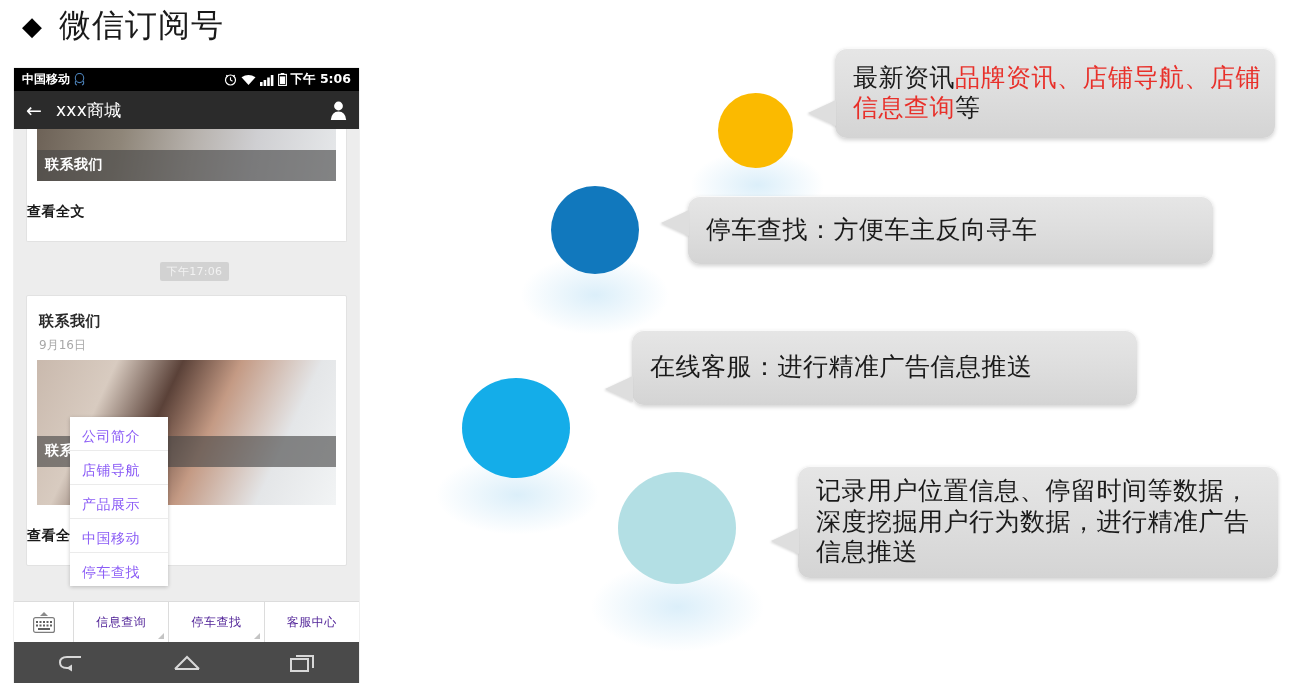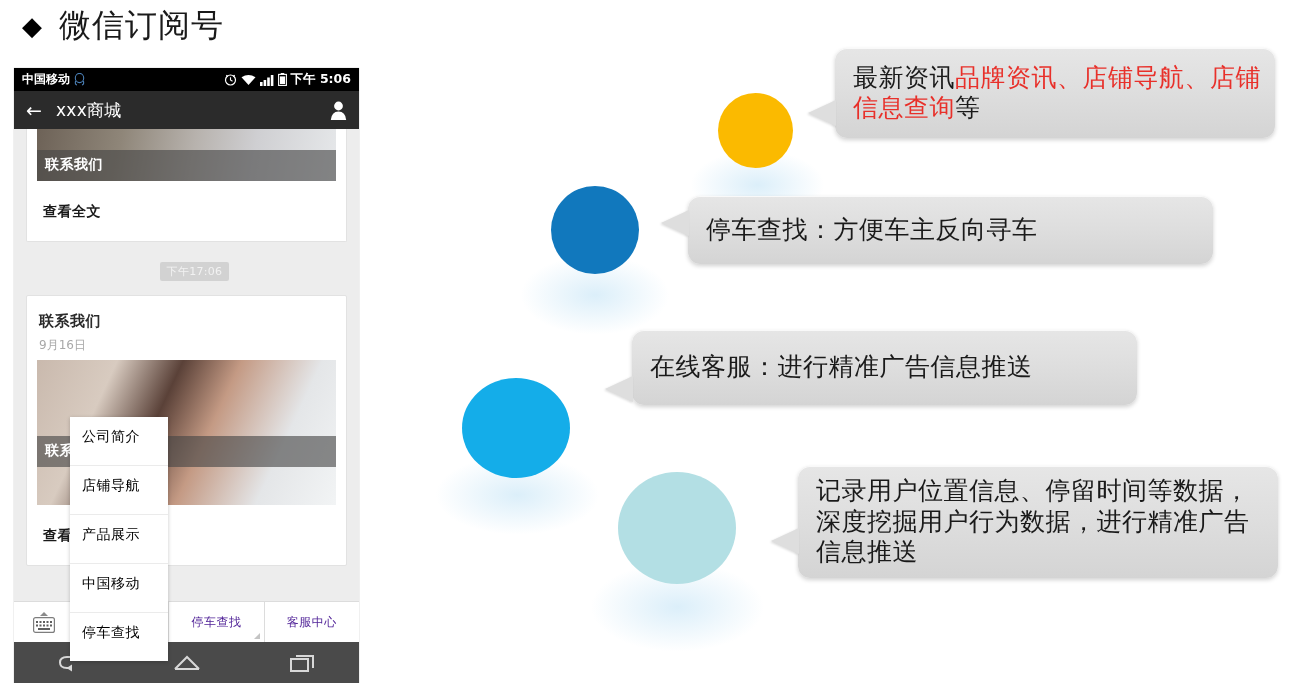--- a/index.html
+++ b/index.html
@@ -68,42 +68,42 @@
   }
   .img-caption{
     position:absolute; left:0; bottom:0; width:100%;
     background:rgba(70,70,70,.62); color:#fff;
     font-size:14px; font-weight:bold; padding:6px 8px 7px;
     letter-spacing:.5px;
   }
   .img-caption.mid{ bottom:38px; }
   .card-link{
     font-size:14px; font-weight:bold; color:#1a1a1a;
-    padding:22px 16px 20px; letter-spacing:.5px;
+    padding:22px 0 20px; letter-spacing:.5px;
   }
   .card-title{
     font-size:15px; font-weight:bold; color:#2b2b2b;
     padding:16px 12px 4px; letter-spacing:.5px;
   }
   .card-date{ font-size:12px; color:#a8a8a8; padding:2px 12px 6px; }
 
   .time-divider{ text-align:center; padding:18px 0 14px; }
   .time-pill{
     display:inline-block; background:#d2d2d2; color:#f2f2f2;
     font-size:11px; padding:2px 7px; border-radius:2px; letter-spacing:.3px;margin-left:16px;
   }
 
   
   .dropdown{
     position:absolute; left:56px; top:288px; width:98px;
     background:#fff; box-shadow:0 1px 4px rgba(0,0,0,.22);
     z-index:20;
   }
   .dd-item{
-    font-size:14px; color:#000000; padding:11px 0 19px 12px;
+    font-size:14px; color:#8b5cf6; padding:11px 0 4px 12px;
     border-bottom:1px solid #ebebeb; letter-spacing:.5px;
   }
   .dd-item:last-child{ border-bottom:none; }
 
   
   .menurow{
     position:absolute; left:0; bottom:41px; width:100%; height:41px;
     background:#fff; border-top:1px solid #dcdcdc;
     display:flex; align-items:stretch;
   }

